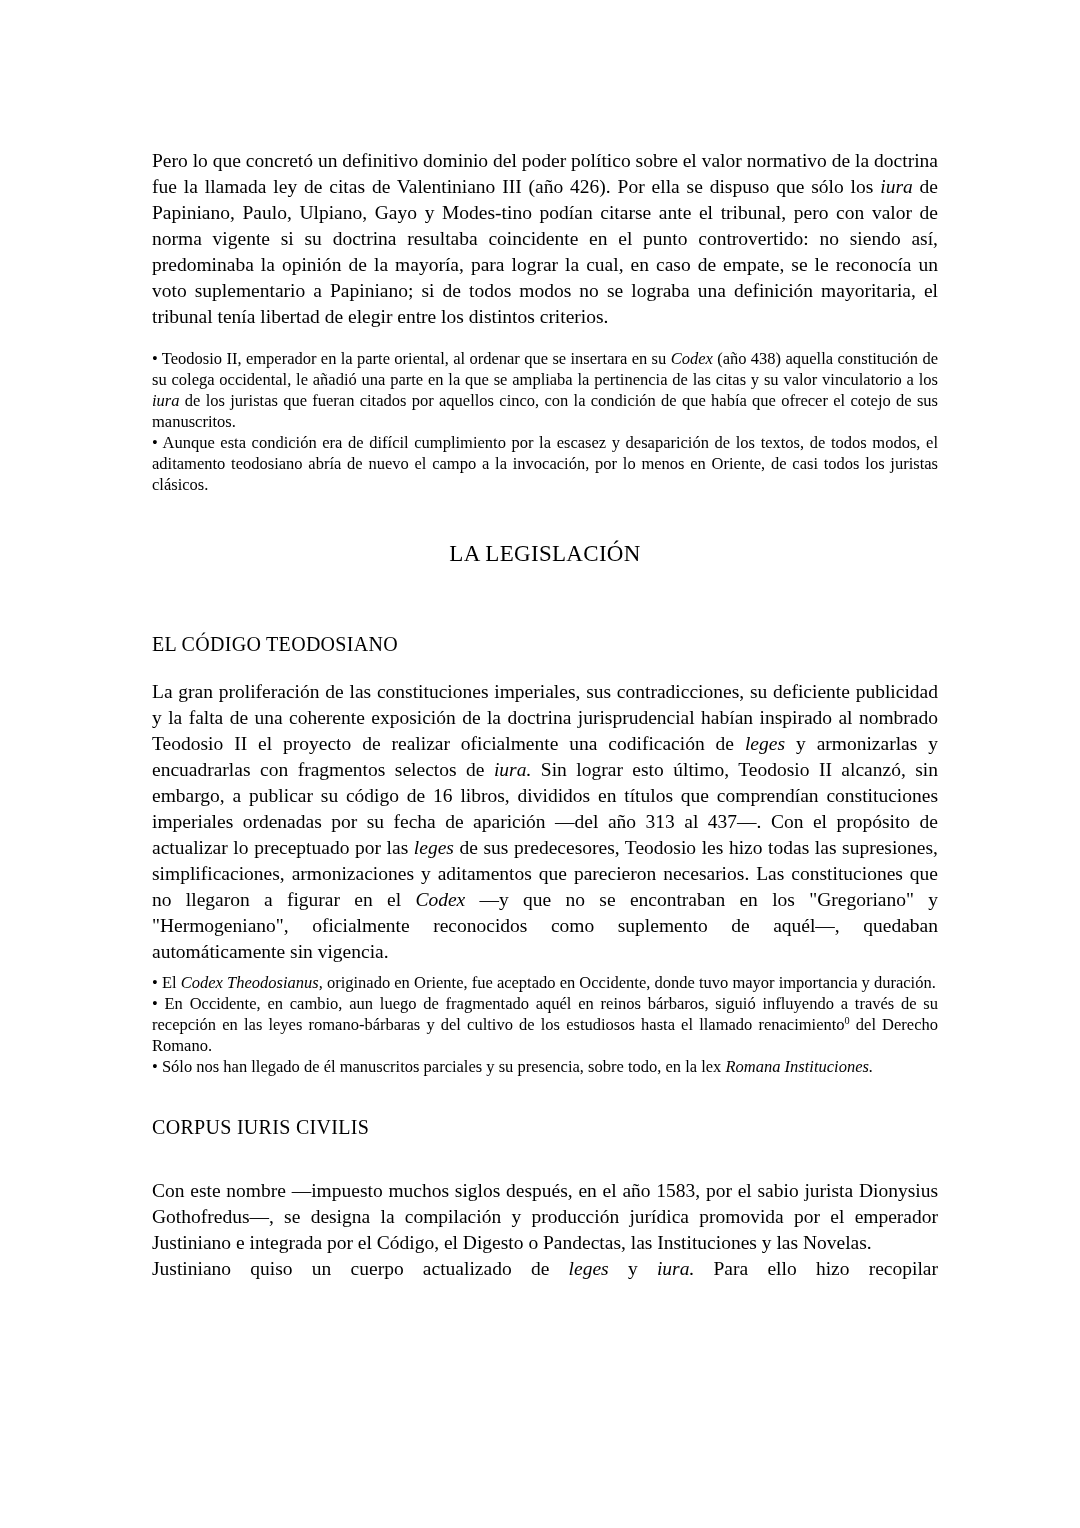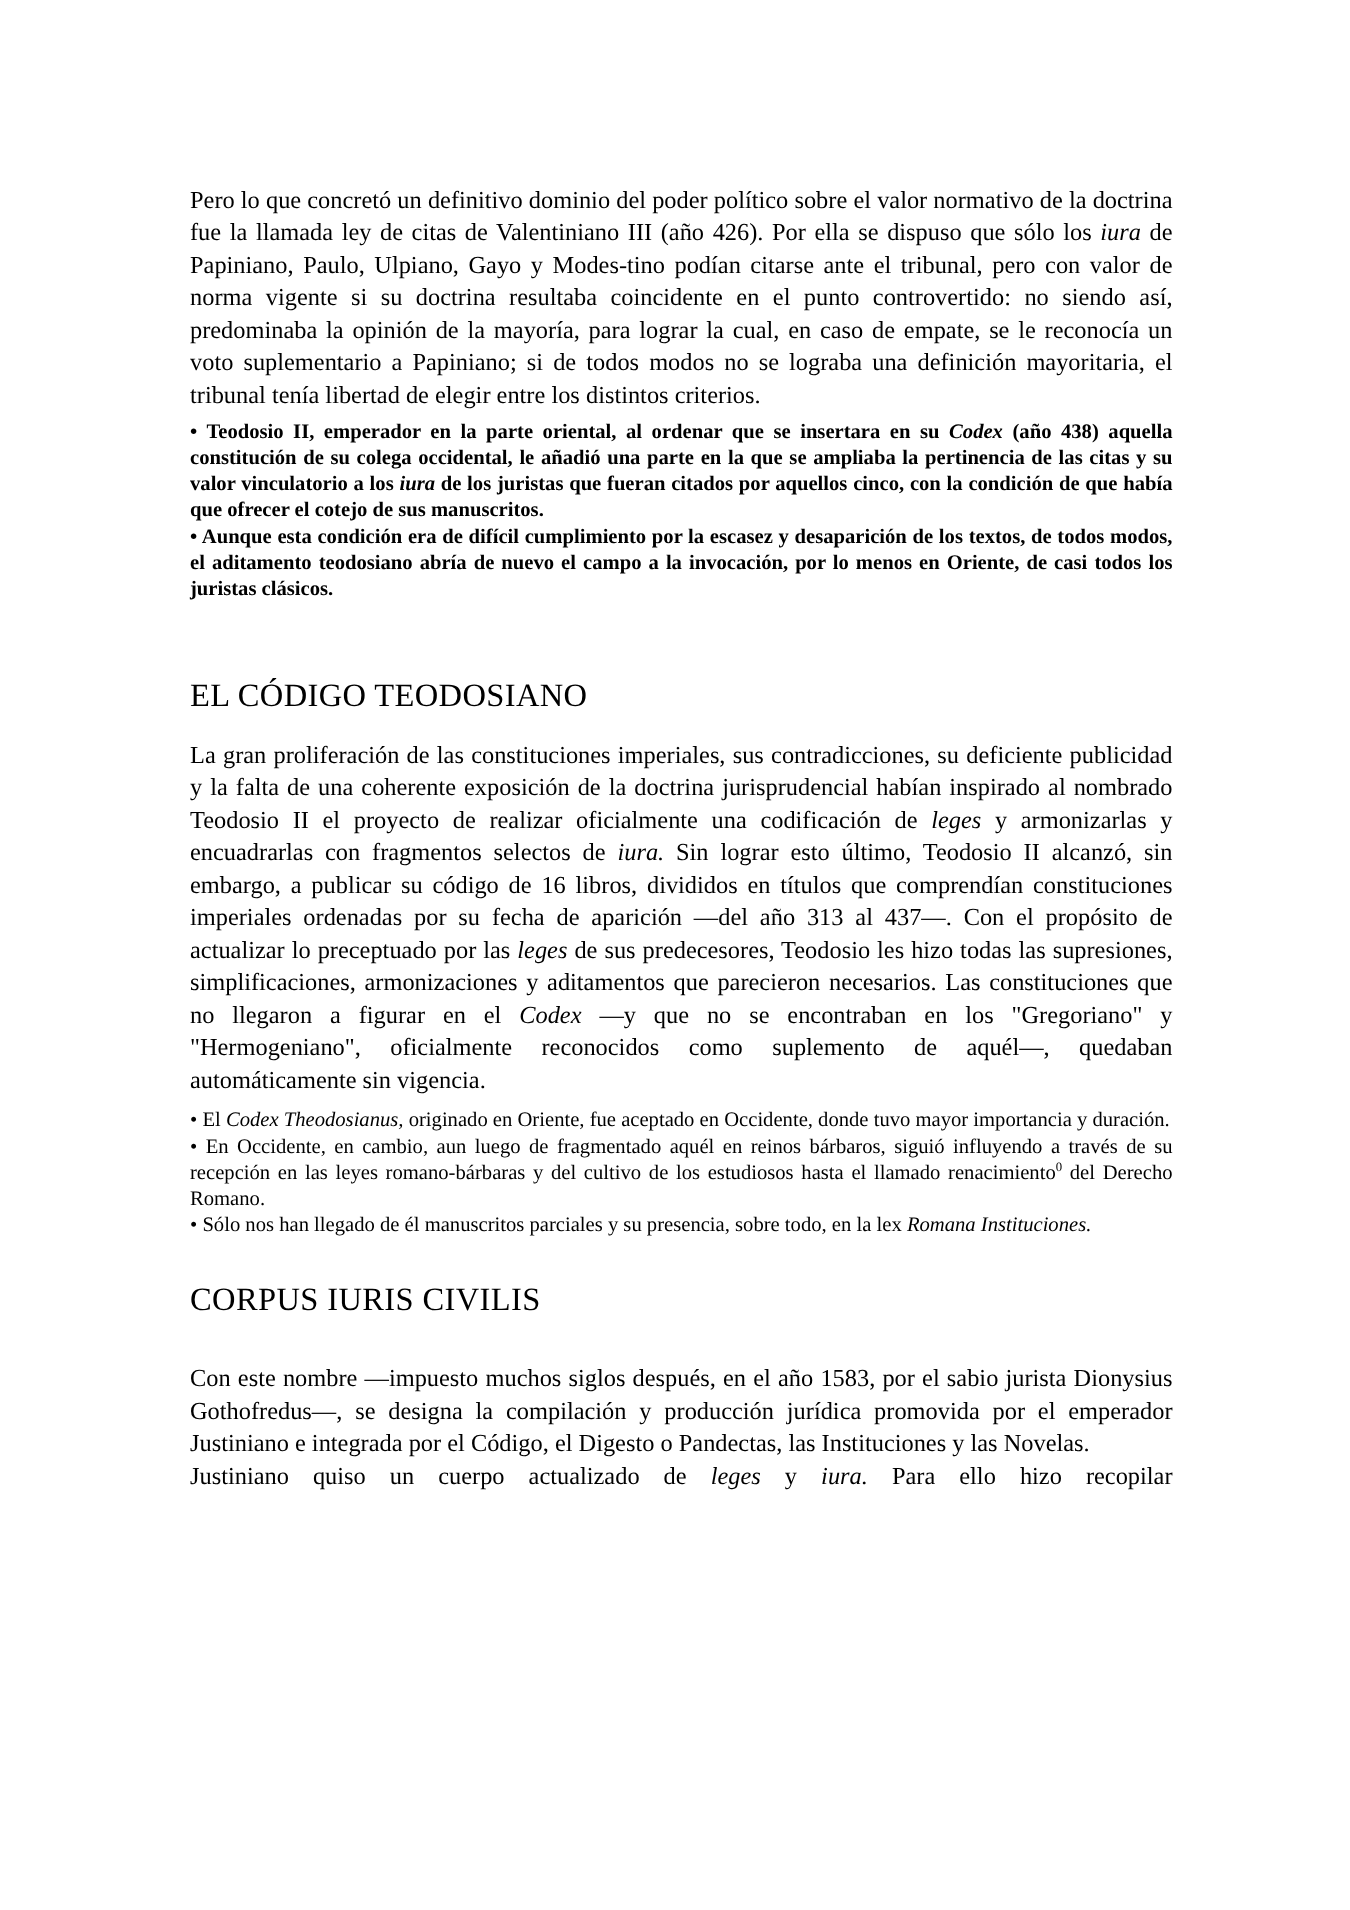--- a/index.html
+++ b/index.html
@@ -23,31 +23,31 @@
     font-size: 19.5px;
     line-height: 26px;
     text-align: justify;
     margin-top: 20px;
   }
   .note-text {
     font-size: 16.5px;
     line-height: 21px;
     text-align: justify;
   }
-  .notes-intro { margin-top: 4px; font-weight: bold; }
+  .notes-intro { margin-top: 18px; }
   .chapter-title {
     font-size: 23px;
     line-height: 28px;
     font-weight: normal;
     text-align: center;
     margin: 45px 0 0 0;
     letter-spacing: 0.3px;
   }
   .section-heading {
-    font-size: 26px;
+    font-size: 20px;
     line-height: 28px;
     font-weight: normal;
     text-align: left;
     margin: 0;
     letter-spacing: 0.3px;
   }
   .heading-codigo { margin-top: 62px; }
   .para-codigo { margin-top: 21px; }
   .notes-codigo { margin-top: 7px; }
   .heading-corpus { margin-top: 36px; }
@@ -67,20 +67,21 @@
 
 <div class="page">
 
   <p class="body-text"><span>Pero lo que concretó un definitivo dominio del poder político sobre el valor normativo de la doctrina fue la llamada ley de citas de Valentiniano III (año 426). Por ella se dispuso que sólo los </span><em>iura</em><span> de Papiniano, Paulo, Ulpiano, Gayo y Modes-tino podían citarse ante el tribunal, pero con valor de norma vigente si su doctrina resultaba coincidente en el punto controvertido: no siendo así, predominaba la opinión de la mayoría, para lograr la cual, en caso de empate, se le reconocía un voto suplementario a Papiniano; si de todos modos no se lograba una definición mayoritaria, el tribunal tenía libertad de elegir entre los distintos criterios.</span></p>
 
   <div class="notes-intro">
     <p class="note-text"><span>•  Teodosio II, emperador en la parte oriental, al ordenar que se insertara en su </span><em>Codex</em><span>  (año 438) aquella constitución de  su colega occidental, le añadió una parte en la que se ampliaba la pertinencia de las citas y su valor vinculatorio a los </span><em>iura</em><span> de los juristas que fueran citados por aquellos cinco, con la condición de que había que ofrecer el cotejo de sus manuscritos.</span></p>
     <p class="note-text"><span>•  Aunque esta  condición era de difícil cumplimiento por la  escasez y desaparición de los textos, de todos modos, el aditamento teodosiano abría de nuevo el campo a la invocación, por lo menos en Oriente, de casi todos los juristas clásicos.</span></p>
   </div>
 
+  <h1 class="chapter-title">LA LEGISLACIÓN</h1>
 
   <h2 class="section-heading heading-codigo">EL CÓDIGO TEODOSIANO</h2>
 
   <p class="body-text para-codigo"><span>La gran proliferación de las constituciones imperiales, sus contradicciones, su deficiente publicidad y la falta de una coherente exposición de la doctrina jurisprudencial habían inspirado al nombrado Teodosio II el proyecto de realizar oficialmente una codificación de </span><em>leges</em><span> y armonizarlas y encuadrarlas con fragmentos selectos de </span><em>iura.</em><span> Sin lograr esto último, Teodosio II alcanzó, sin embargo, a publicar su código de 16 libros, divididos en títulos que comprendían constituciones imperiales ordenadas por su fecha de aparición —del año 313 al 437—. Con el propósito de actualizar lo preceptuado por las </span><em>leges</em><span> de sus predecesores, Teodosio les hizo todas las supresiones, simplificaciones, armonizaciones y aditamentos que parecieron necesarios. Las constituciones que no llegaron a figurar en el </span><em>Codex</em><span> —y que no se encontraban en los "Gregoriano" y "Hermogeniano", oficialmente reconocidos como suplemento de aquél—, quedaban automáticamente sin vigencia.</span></p>
 
   <div class="notes-codigo">
     <p class="note-text"><span>•   El </span><em>Codex Theodosianus,</em><span> originado en Oriente,  fue aceptado en Occidente, donde tuvo mayor importancia y duración.</span></p>
     <p class="note-text"><span>•   En Occidente, en cambio, aun  luego de fragmentado aquél en reinos bárbaros, siguió influyendo a través de su recepción en las leyes romano-bárbaras y del cultivo de los  estudiosos hasta  el  llamado renacimiento</span><sup>0</sup><span> del Derecho Romano.</span></p>
     <p class="note-text"><span>•  Sólo nos han llegado de él manuscritos parciales y su presencia, sobre todo, en la lex </span><em>Romana Instituciones.</em></p>
   </div>

